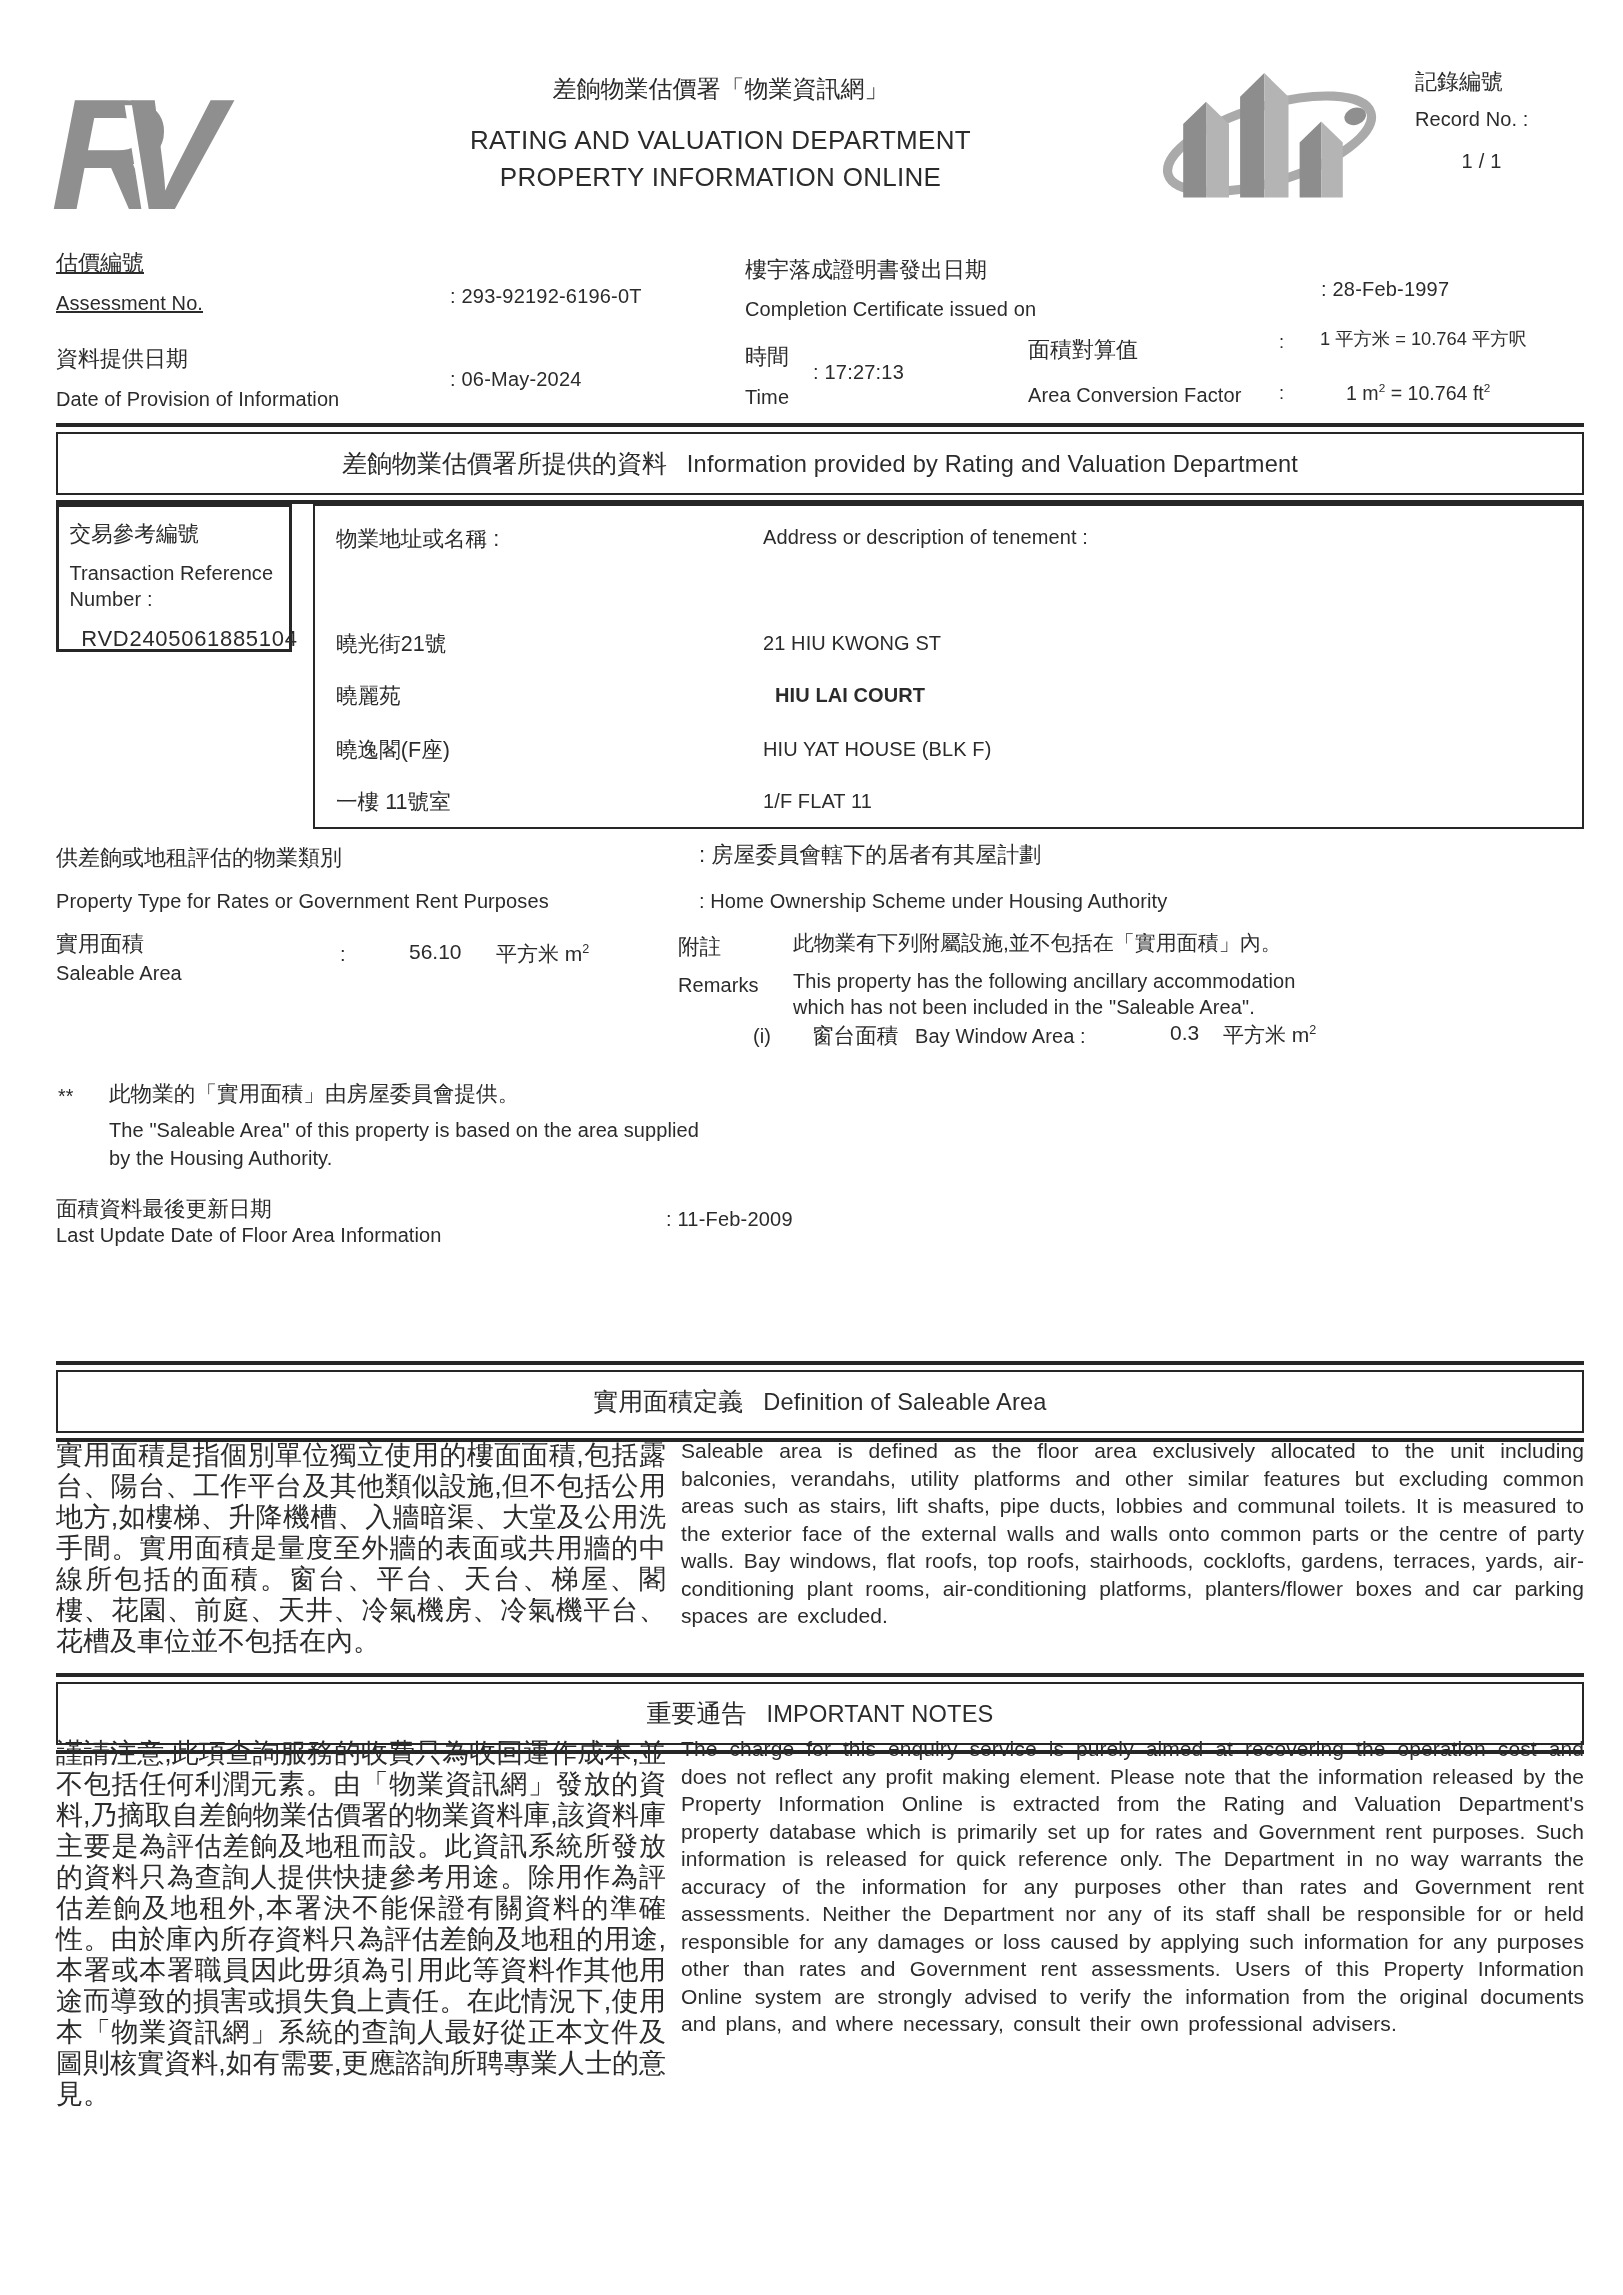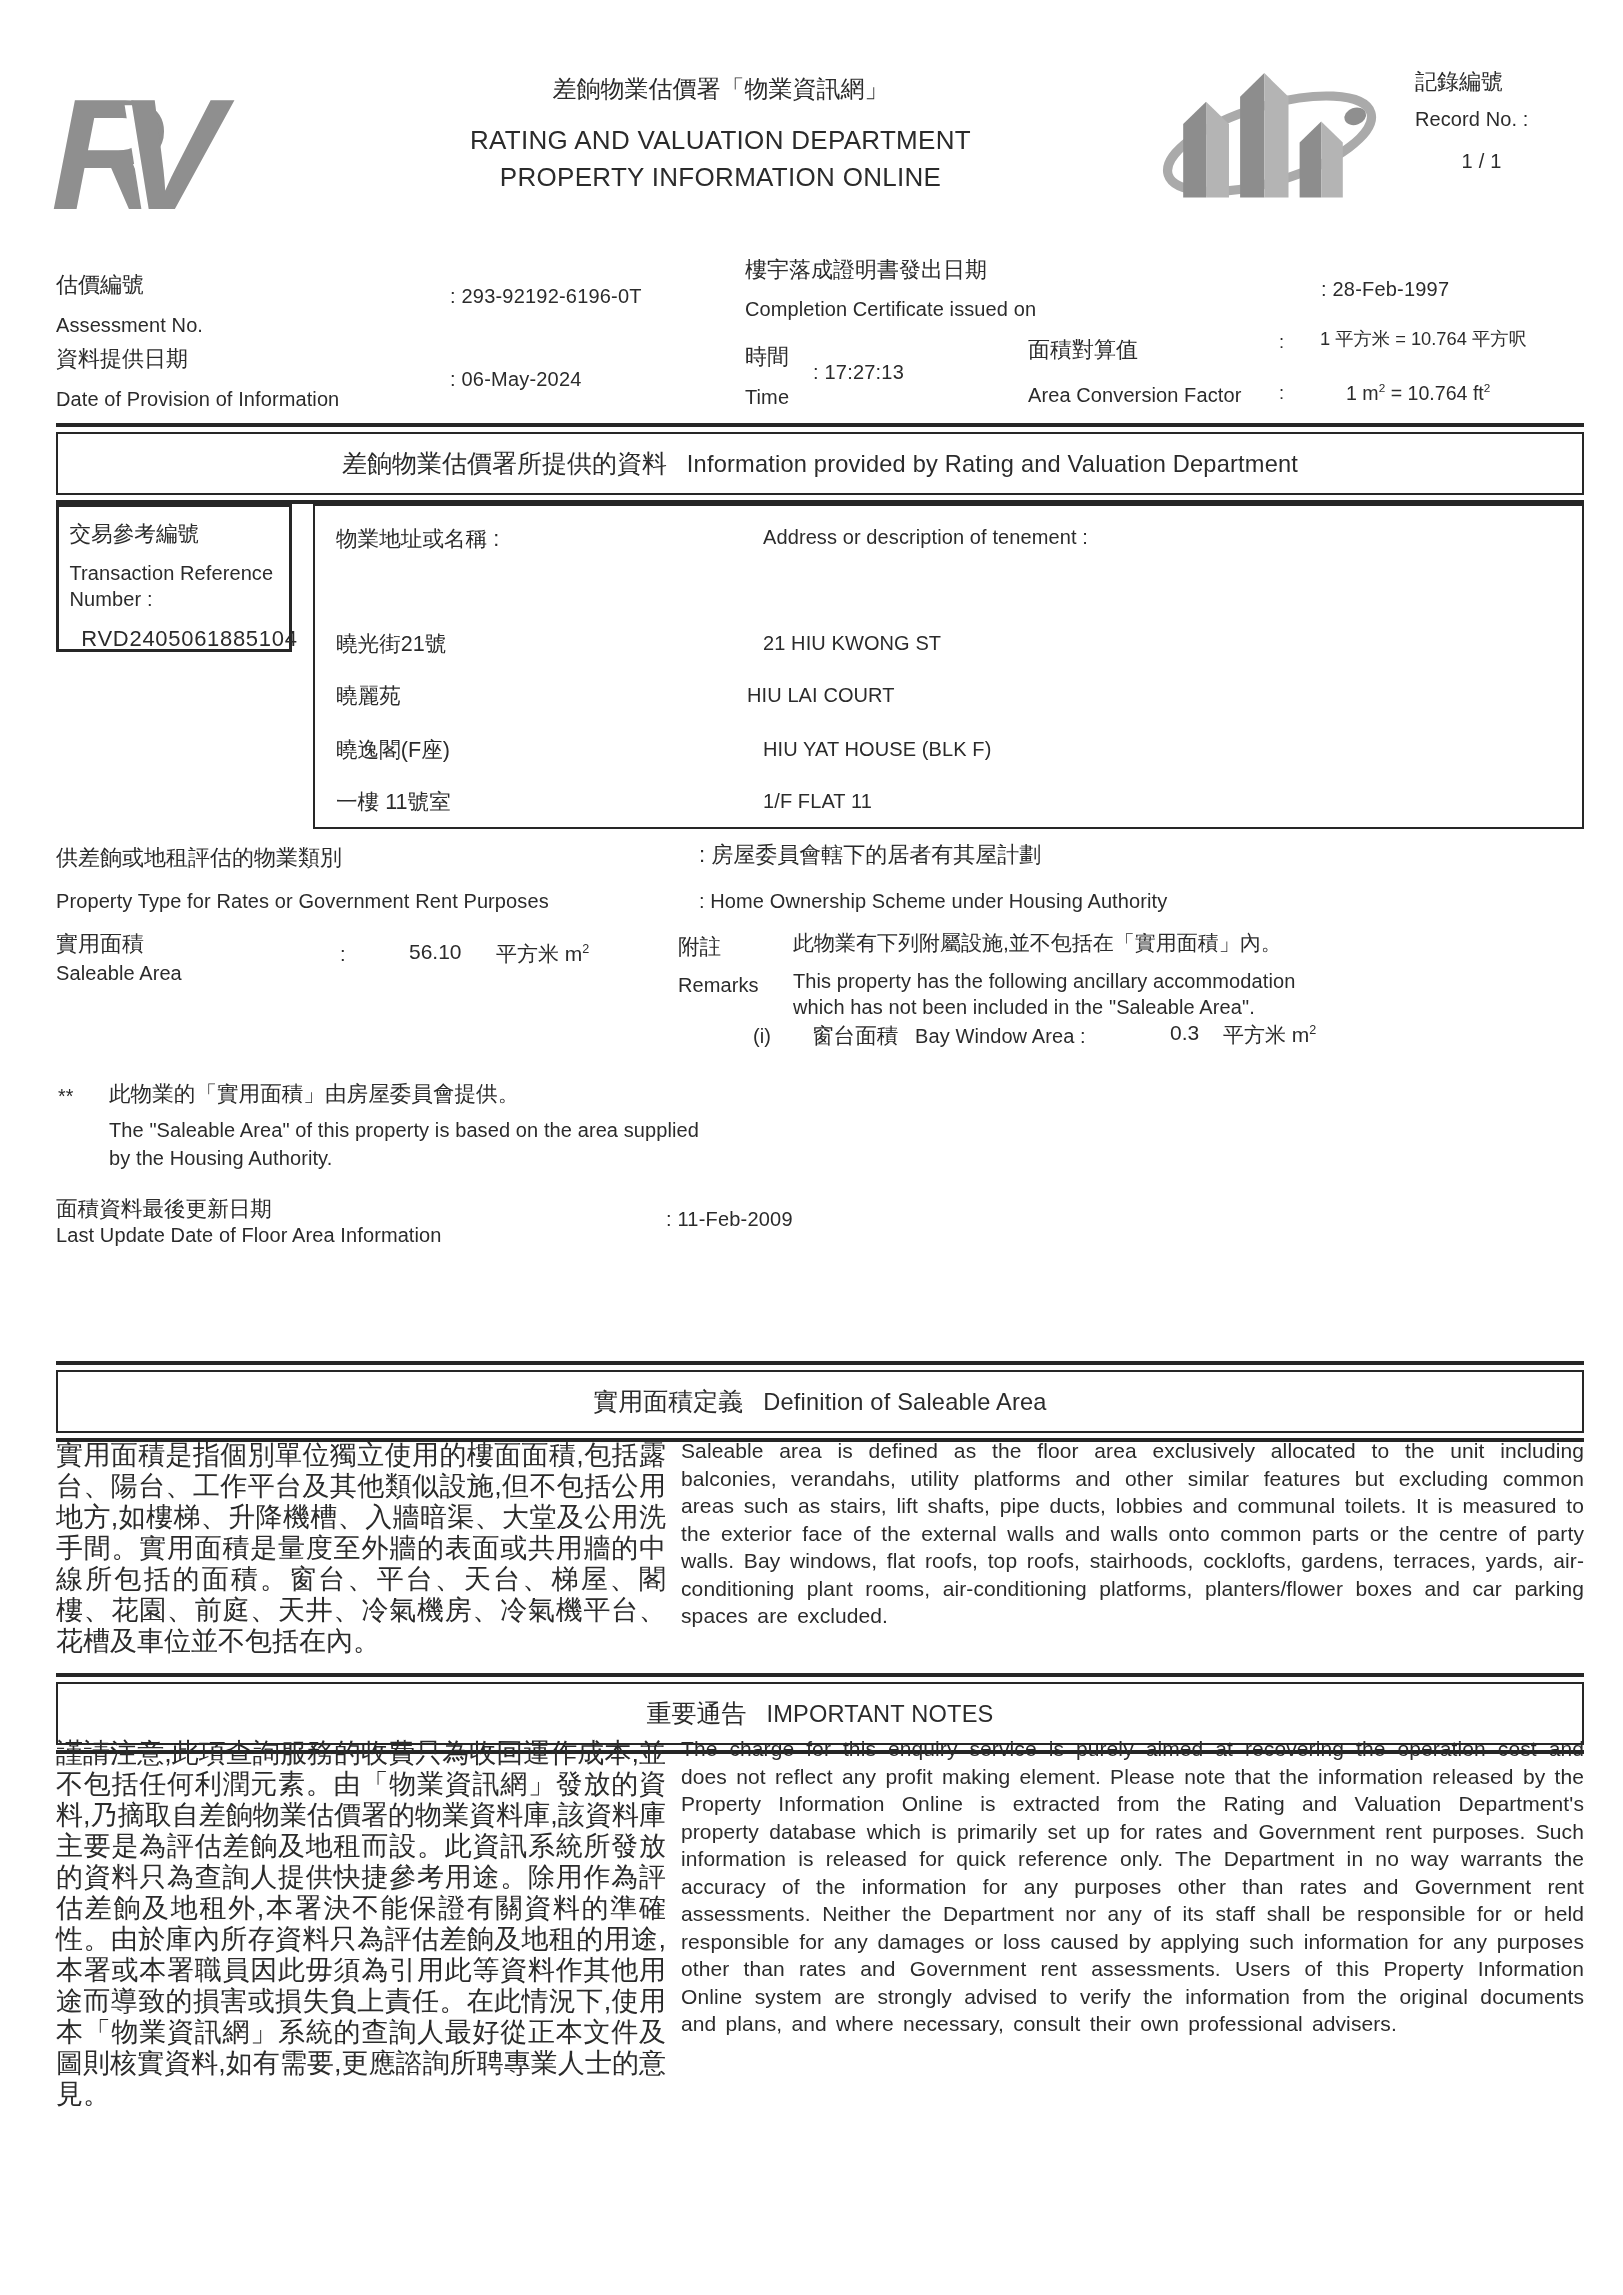--- a/index.html
+++ b/index.html
@@ -58,21 +58,21 @@
     <polygon points="251,94 284,126 284,210 251,210" fill="#b4b4b4"></polygon>
     <ellipse cx="303" cy="86" rx="17" ry="13" fill="#8f8f8f" transform="rotate(-20 303 86)"></ellipse>
   </svg>
 
   <div class="abs" style="left:1415px;top:67px;">
     <div class="zh34">記錄編號</div>
     <div class="en31" style="margin-top:10.5px;">Record No. :</div>
     <div class="val31" style="margin-top:19.6px;margin-left:19.6px;text-align:center;">1  /  1</div>
   </div>
 
-  <div class="abs" style="left:56px;top:270px;">
+  <div class="abs" style="left:56px;top:248px;text-decoration:underline;">
     <div class="zh34">估價編號</div>
     <div class="en31" style="margin-top:14.4px;">Assessment No.</div>
   </div>
   <div class="abs val31" style="left:450px;top:285px;">: 293-92192-6196-0T</div>
 
   <div class="abs" style="left:745px;top:255px;">
     <div class="zh34">樓宇落成證明書發出日期</div>
     <div class="en31" style="margin-top:13px;">Completion Certificate issued on</div>
   </div>
   <div class="abs val31" style="left:1321px;top:278px;">: 28-Feb-1997</div>
@@ -109,21 +109,21 @@
 
 
   <div class="abs addr-box" style="left:313px;top:504px;width:1271px;height:325px;">
     <div class="abs zh33" style="left:21px;top:18.3px;">物業地址或名稱 :</div>
     <div class="abs en31" style="left:448px;top:19.6px;">Address or description of tenement :</div>
 
     <div class="abs zh33" style="left:21px;top:123px;">曉光街21號</div>
     <div class="abs en31" style="left:448px;top:126px;">21 HIU KWONG ST</div>
 
     <div class="abs zh33" style="left:21px;top:175px;">曉麗苑</div>
-    <div class="abs en31" style="left:432px;top:178px;">HIU LAI COURT</div>
+    <div class="abs en31" style="left:460px;top:178px;font-weight:bold;">HIU LAI COURT</div>
 
     <div class="abs zh33" style="left:21px;top:229px;">曉逸閣(F座)</div>
     <div class="abs en31" style="left:448px;top:232px;">HIU YAT HOUSE (BLK F)</div>
 
     <div class="abs zh33" style="left:21px;top:281px;">一樓 11號室</div>
     <div class="abs en31" style="left:448px;top:284px;">1/F FLAT 11</div>
   </div>
 
   <div class="abs zh34" style="left:56px;top:843px;">供差餉或地租評估的物業類別</div>
   <div class="abs zh34" style="left:699px;top:840px;">: 房屋委員會轄下的居者有其屋計劃</div>

